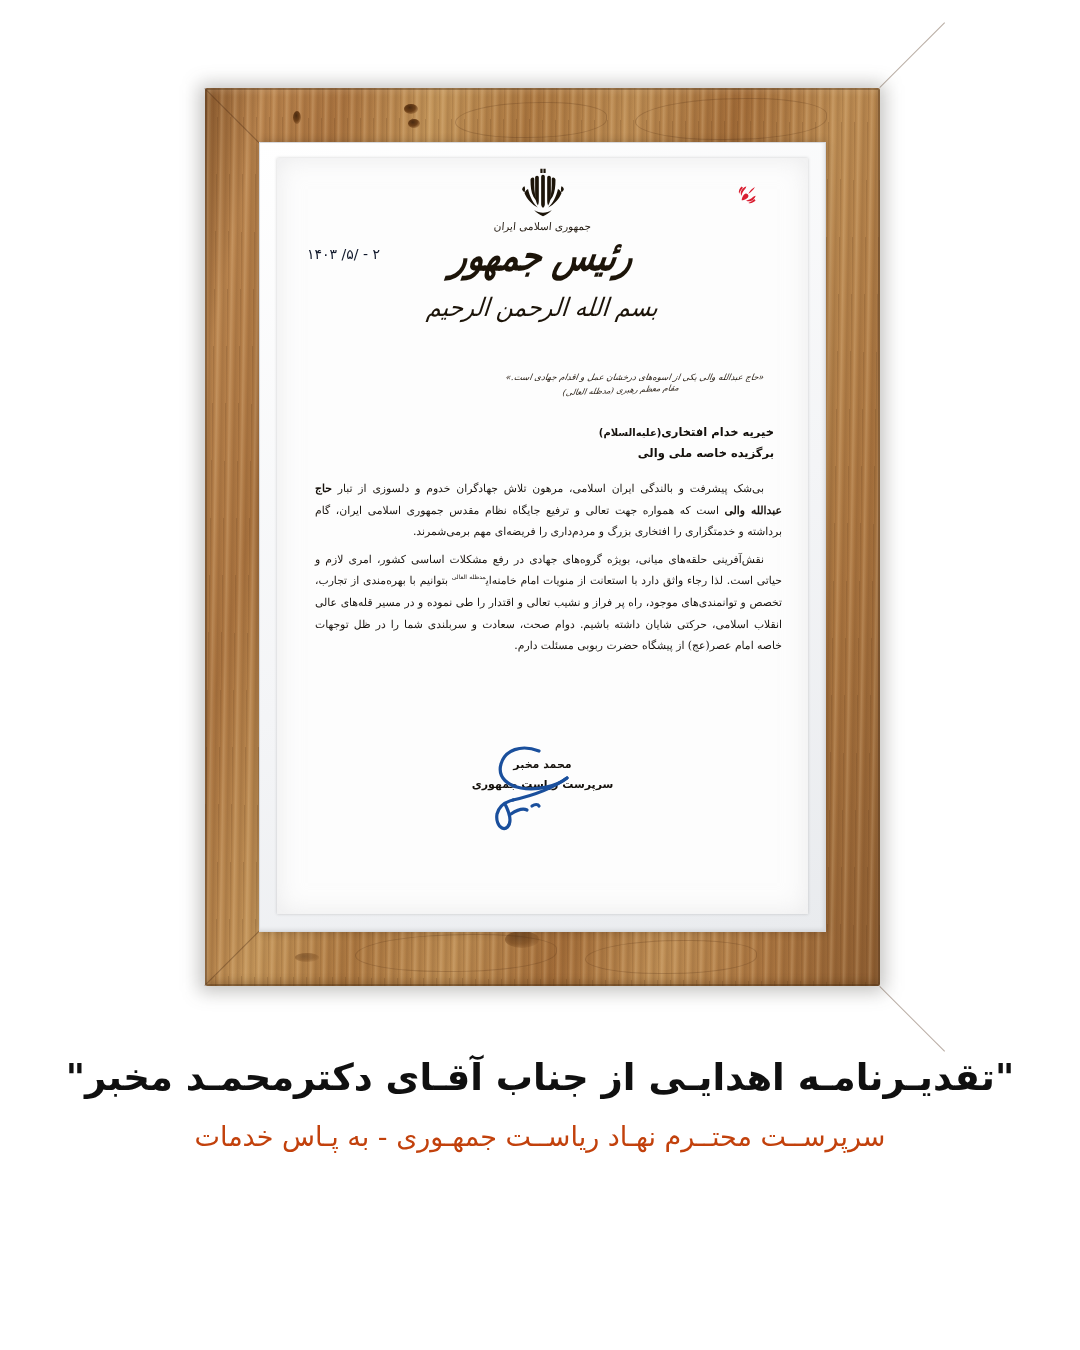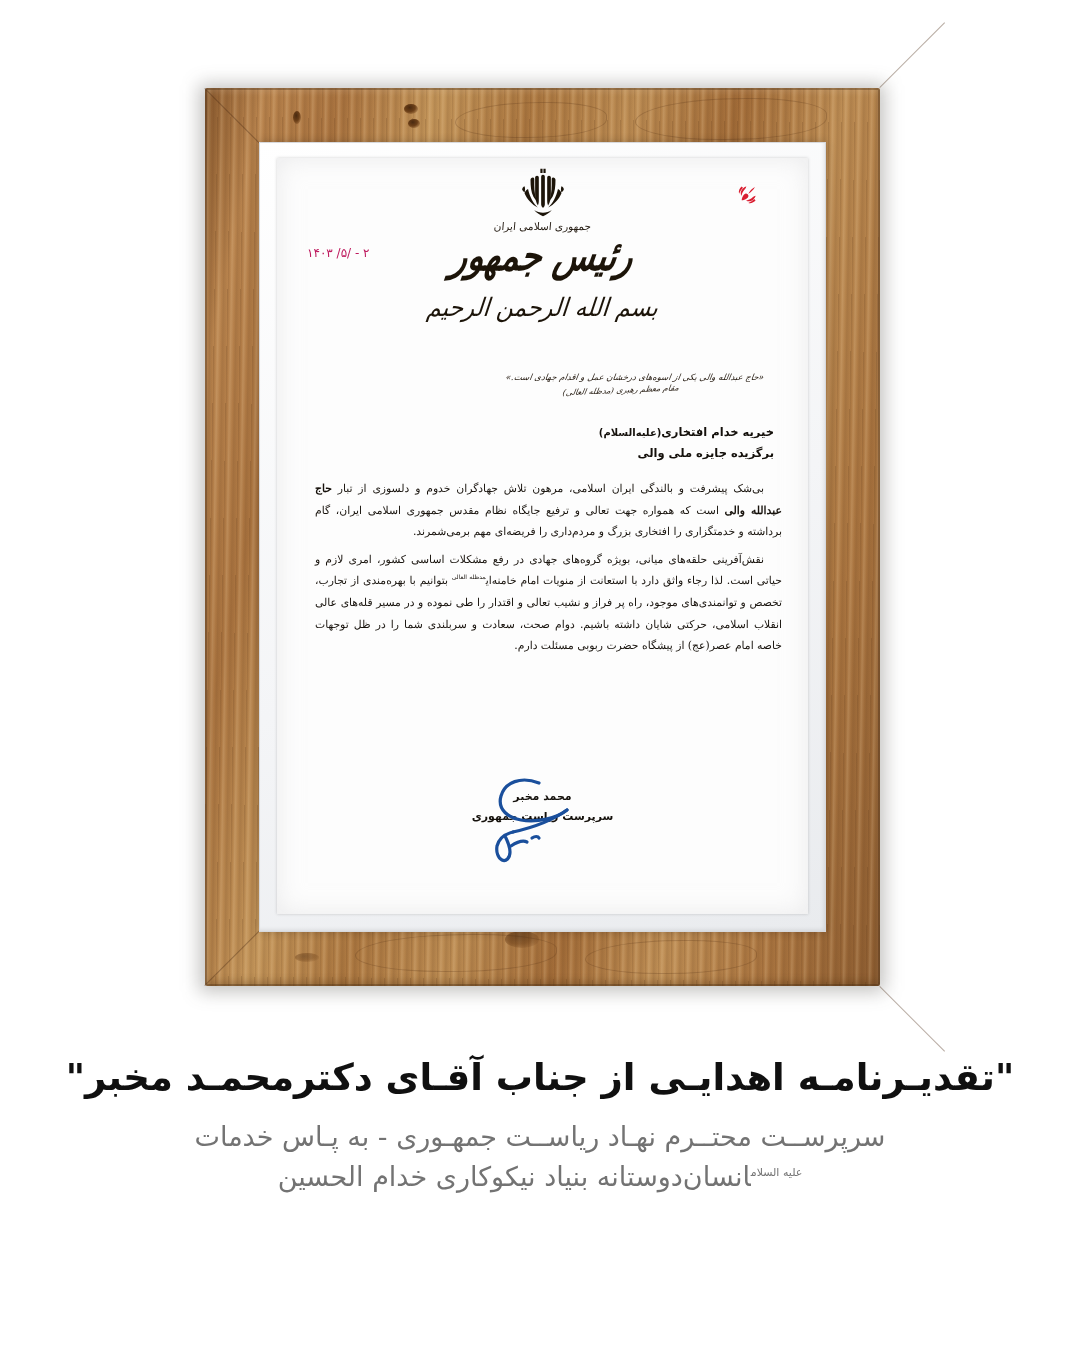--- a/index.html
+++ b/index.html
@@ -103,21 +103,21 @@
     transform:skewX(-8deg) scaleY(1.22);
   }
   .bismillah{
     margin-top:22px;font-size:23px;color:#1c1409;
     font-family:"DejaVu Serif","Liberation Serif",serif;
     font-style:italic;letter-spacing:-1px;
     transform:skewX(-6deg) scaleY(1.1);
   }
   .date{
     position:absolute;left:30px;top:88px;
-    font-size:12px;color:#be185d;letter-spacing:1px;direction:ltr;
+    font-size:14px;color:#0f172a;letter-spacing:1px;direction:ltr;
   }
 
   
   .quote-block{
     position:absolute;right:44px;top:214px;width:300px;text-align:left;
     font-family:"DejaVu Serif","Liberation Serif",serif;font-style:italic;
     color:#241a10;
   }
   .quote-text{font-size:8.5px;line-height:1.25;transform:skewX(-9deg);text-align:right;}
   .quote-attr{font-size:8px;margin-top:5px;margin-right:86px;transform:skewX(-12deg) rotate(-2.5deg);text-align:right;}
@@ -133,37 +133,37 @@
     text-align:justify;text-align-last:right;
     font-size:10.8px;line-height:2.0;color:#17120c;
     font-family:"DejaVu Serif","Liberation Serif",serif;
   }
   .body-copy p{margin:0 0 6px 0;text-indent:18px;}
   .body-copy b{font-weight:700;}
   .sup-sm{font-size:6px;vertical-align:super;}
 
   
   .sig-block{
-    position:absolute;left:0;right:0;top:600px;text-align:center;margin-top:32px;
+    position:absolute;left:0;right:0;top:600px;text-align:center;
   }
   .sig-name{font-size:11px;font-weight:700;color:#14100b;letter-spacing:.2px;}
   .sig-title{font-size:11px;font-weight:700;color:#14100b;margin-top:7px;letter-spacing:.2px;}
   .sig-ink{position:absolute;left:50%;margin-left:-78px;top:-16px;width:170px;height:92px;}
 
   
   .caption{
     position:absolute;left:0;right:0;top:1055px;text-align:center;
     padding:0 52px;box-sizing:border-box;
   }
   .cap-title{
     font-size:37px;font-weight:700;color:#101010;
     letter-spacing:-0.6px;line-height:1.22;white-space:nowrap;
   }
   .cap-sub{
-    margin-top:17px;font-size:27px;color:#737373;line-height:1.48;font-weight:400;
+    margin-top:17px;font-size:27px;color:#c2410c;line-height:1.48;font-weight:400;
   }
   .cap-sub .sup{font-size:11px;vertical-align:super;}
 </style>
 </head>
 <body>
 
 <div class="frame-area">
 
   <div class="frame-shadow"></div>
 
@@ -223,21 +223,21 @@
           <div class="bismillah">بسم الله الرحمن الرحیم</div>
         </div>
 
         <div class="quote-block">
           <div class="quote-text">«حاج عبدالله والی یکی از اسوه‌های درخشان عمل و اقدام جهادی است.»</div>
           <div class="quote-attr">مقام معظم رهبری (مدظله العالی)</div>
         </div>
 
         <div class="addressee">
           <div><span>خیریه خدام افتخاری</span><span class="sup">(علیه‌السلام)</span></div>
-          <div>برگزیده جایزه ملی والی</div>
+          <div>برگزیده خاصه ملی والی</div>
         </div>
 
         <div class="body-copy">
           <p><span>بی‌شک پیشرفت و بالندگی ایران اسلامی، مرهون تلاش جهادگران خدوم و دلسوزی از تبار </span><b>حاج عبدالله والی</b><span> است که همواره جهت تعالی و ترفیع جایگاه نظام مقدس جمهوری اسلامی ایران، گام برداشته و خدمتگزاری را افتخاری بزرگ و مردم‌داری را فریضه‌ای مهم برمی‌شمرند.</span></p>
           <p><span>نقش‌آفرینی حلقه‌های میانی، بویژه گروه‌های جهادی در رفع مشکلات اساسی کشور، امری لازم و حیاتی است. لذا رجاء واثق دارد با استعانت از منویات امام خامنه‌ای</span><span class="sup-sm">مدظله العالی</span><span> بتوانیم با بهره‌مندی از تجارب، تخصص و توانمندی‌های موجود، راه پر فراز و نشیب تعالی و اقتدار را طی نموده و در مسیر قله‌های عالی انقلاب اسلامی، حرکتی شایان داشته باشیم. دوام صحت، سعادت و سربلندی شما را در ظل توجهات خاصه امام عصر(عج) از پیشگاه حضرت ربوبی مسئلت دارم.</span></p>
         </div>
 
         <div class="sig-block">
           <svg class="sig-ink" viewBox="0 0 170 92">
             <g fill="none" stroke="#1a4f9c" stroke-width="3.2" stroke-linecap="round" stroke-linejoin="round">
@@ -254,15 +254,14 @@
 
       </div>
     </div>
   </div>
 </div>
 
 <div class="caption">
   <div class="cap-title">"تقدیـرنامـه اهدایـی از جناب آقـای دکترمحمـد مخبر"</div>
   <div class="cap-sub">
     <div>سرپرســت محتــرم نهـاد ریاســت جمهـوری - به پـاس خدمات</div>
-    <div><span class="sup">علیه السلام</span><span>انسان‌دوستانه بنیاد نیکوکاری خدام الحسین</span></div>
   </div>
 </div>
 
 </body></html>

